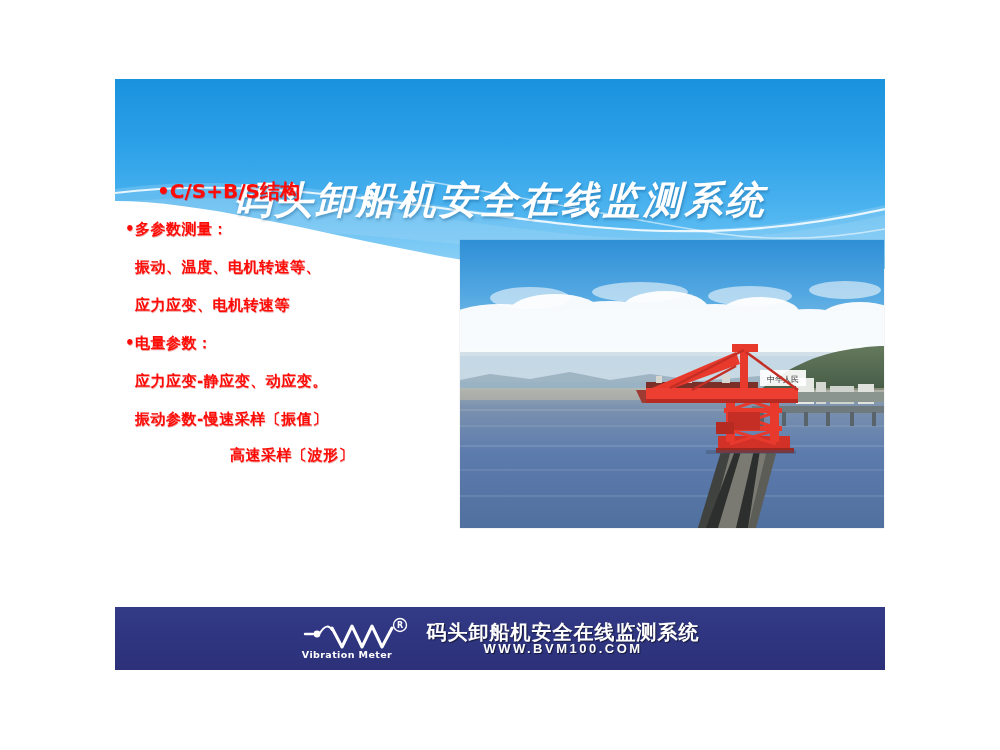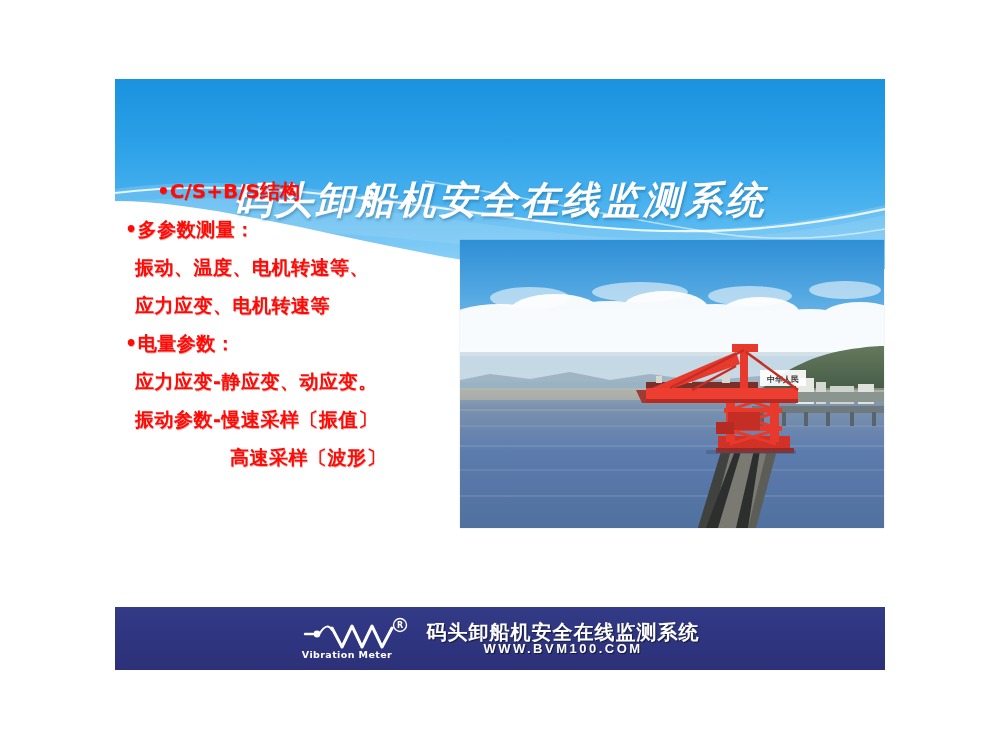--- a/index.html
+++ b/index.html
@@ -96,50 +96,50 @@
     left: 10px;
     top: 93px;
     width: 360px;
     z-index: 7;
     color: #ff0000;
   }
   .bline {
     color: #fe0b06;
     font-family: "DejaVu Sans", sans-serif;
     font-weight: bold;
-    font-size: 19px;
+    font-size: 15px;
     line-height: 38px;
     white-space: nowrap;
     letter-spacing: 0.5px;
     text-shadow: 0.5px 0.5px 0 rgba(200,0,0,0.35);
   }
   .bline.latin {
     font-size: 20px;
     letter-spacing: 0px;
     margin-left: 32px;
   }
   .bline.indent {
     padding-left: 10px;
   }
   .bline.indent2 {
     padding-left: 105px;
+    font-family: Liberation Mono, monospace;
   }
 
   
   #photo-frame {
     position: absolute;
     left: 345px;
     top: 161px;
     width: 424px;
     height: 288px;
     overflow: hidden;
     background: #b91c1c;
     box-shadow: 0 0 1px rgba(0,0,0,0.25);
     z-index: 5;
-    font-weight: bold;
   }
   #photo-frame svg { display: block; }
 
   
   #footer-bar {
     position: absolute;
     left: 115px;
     top: 607px;
     width: 770px;
     height: 63px;

